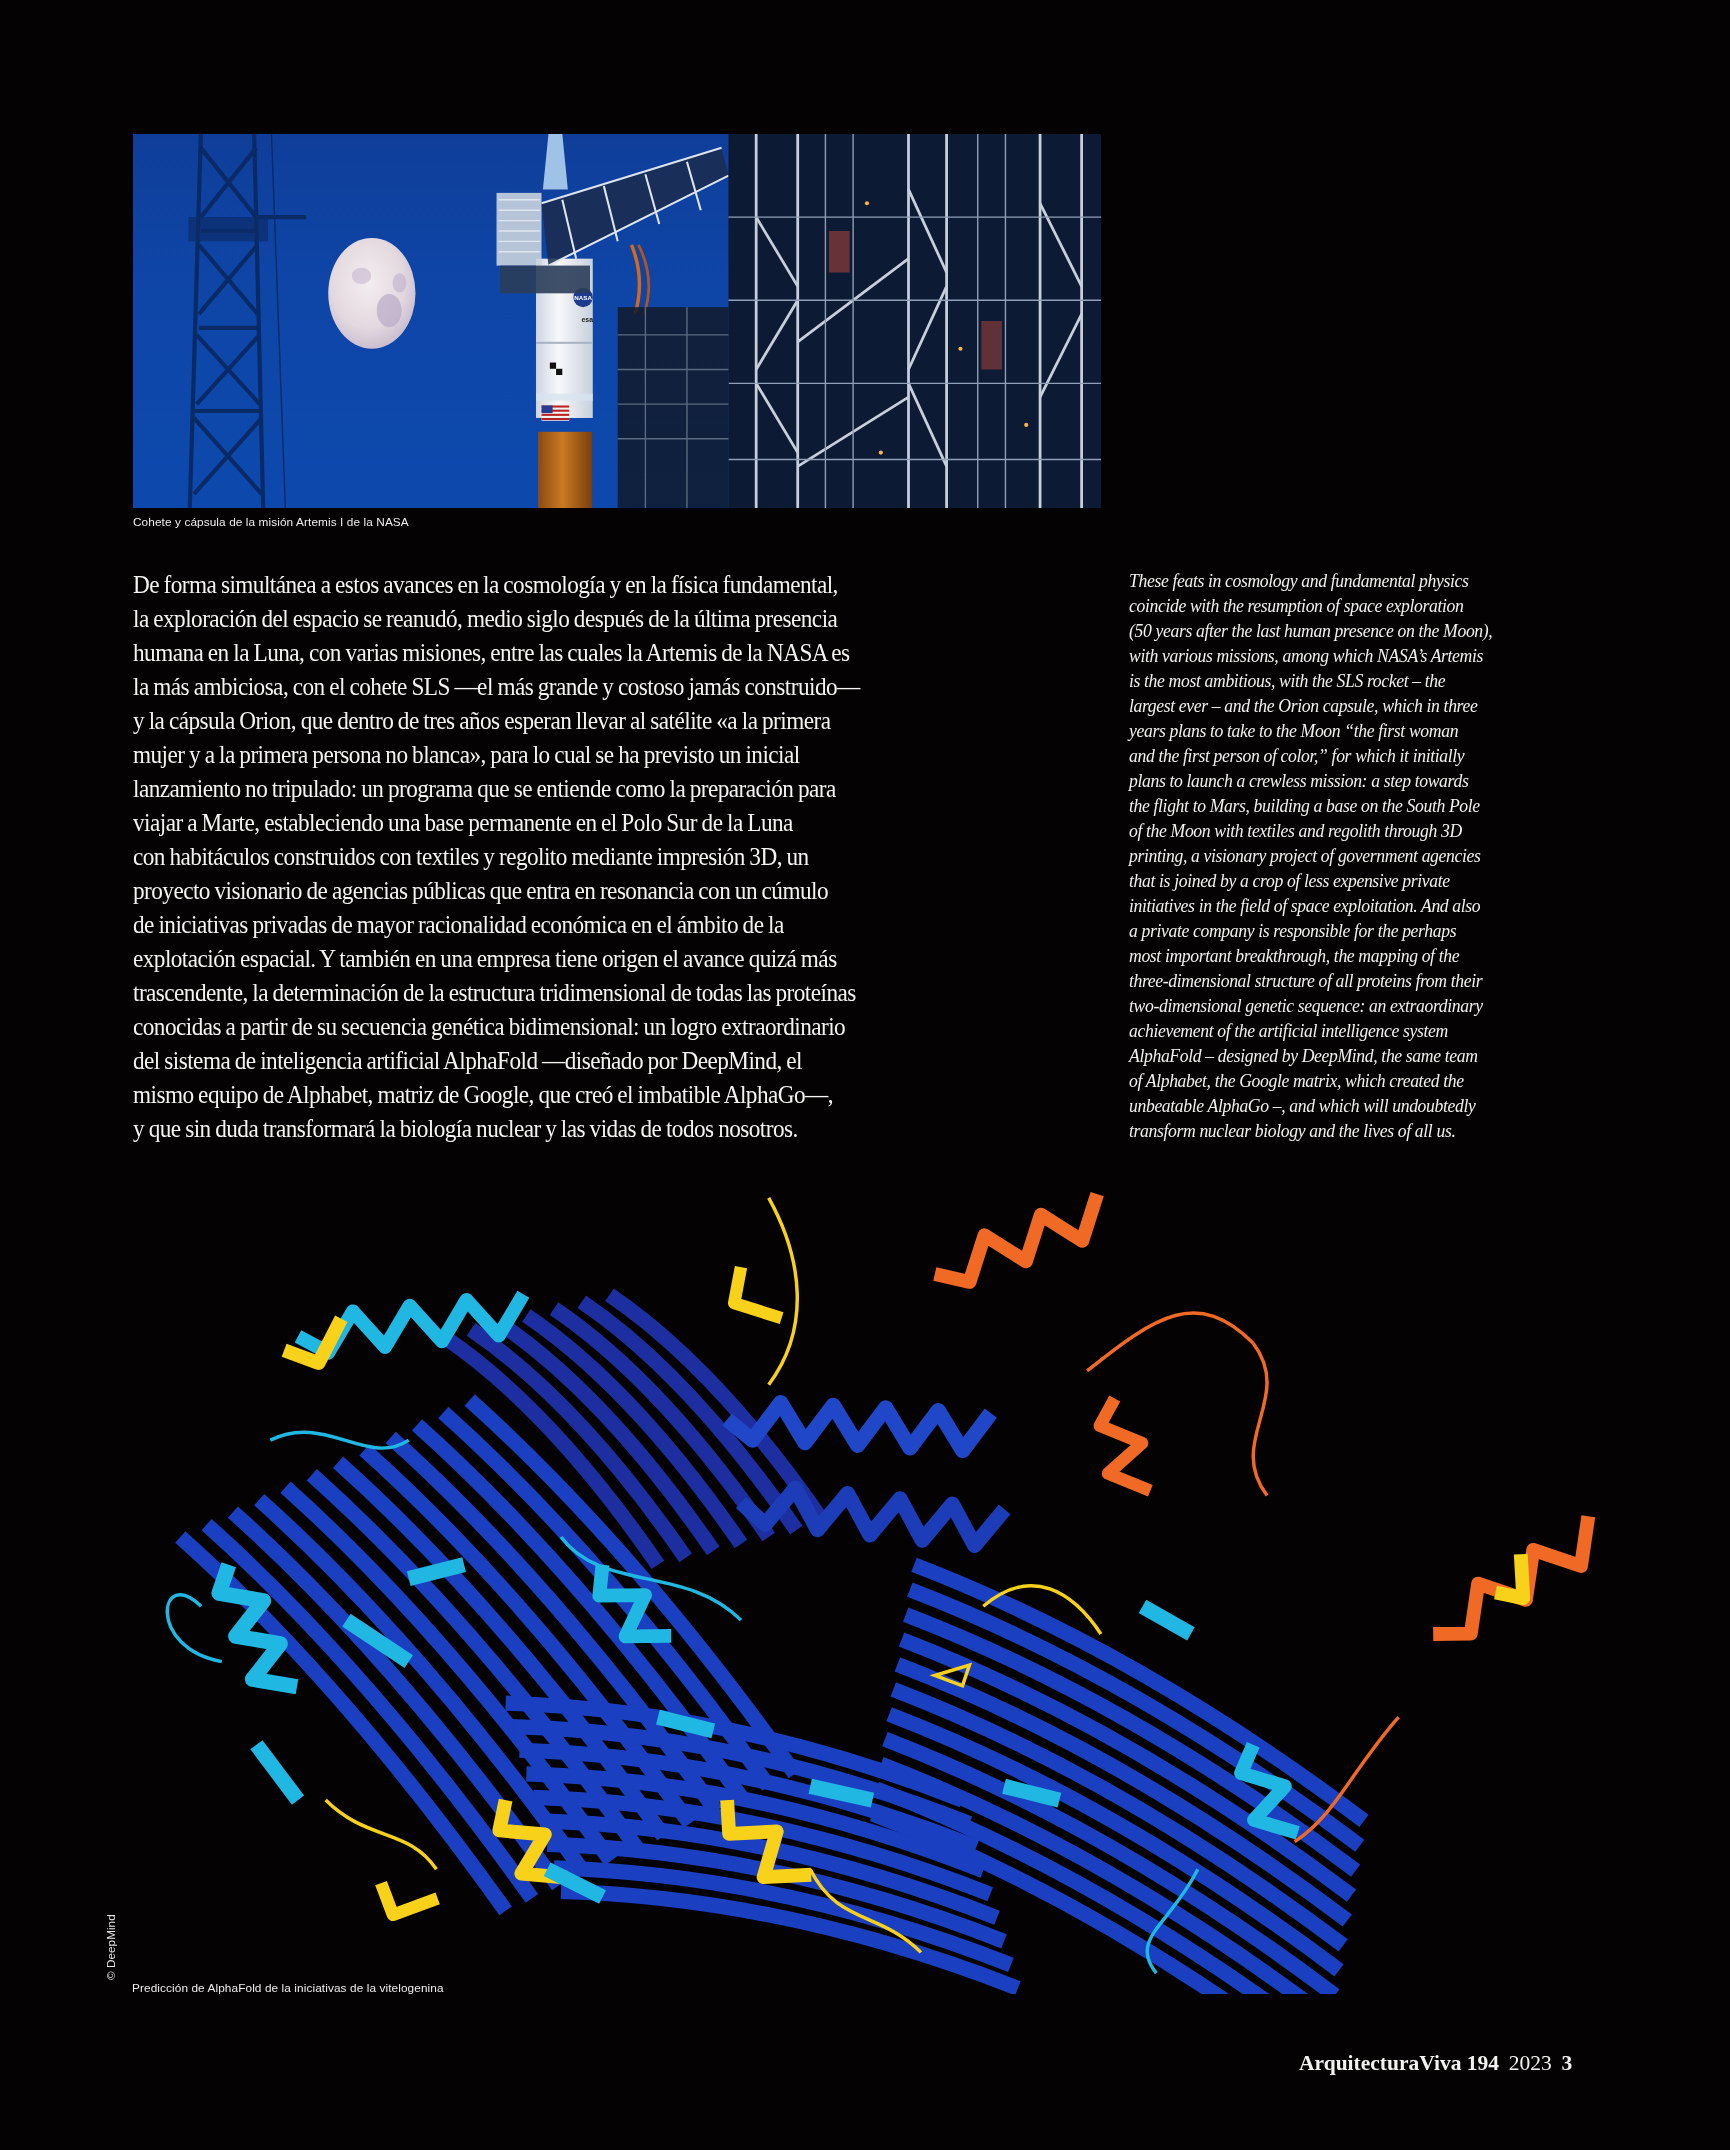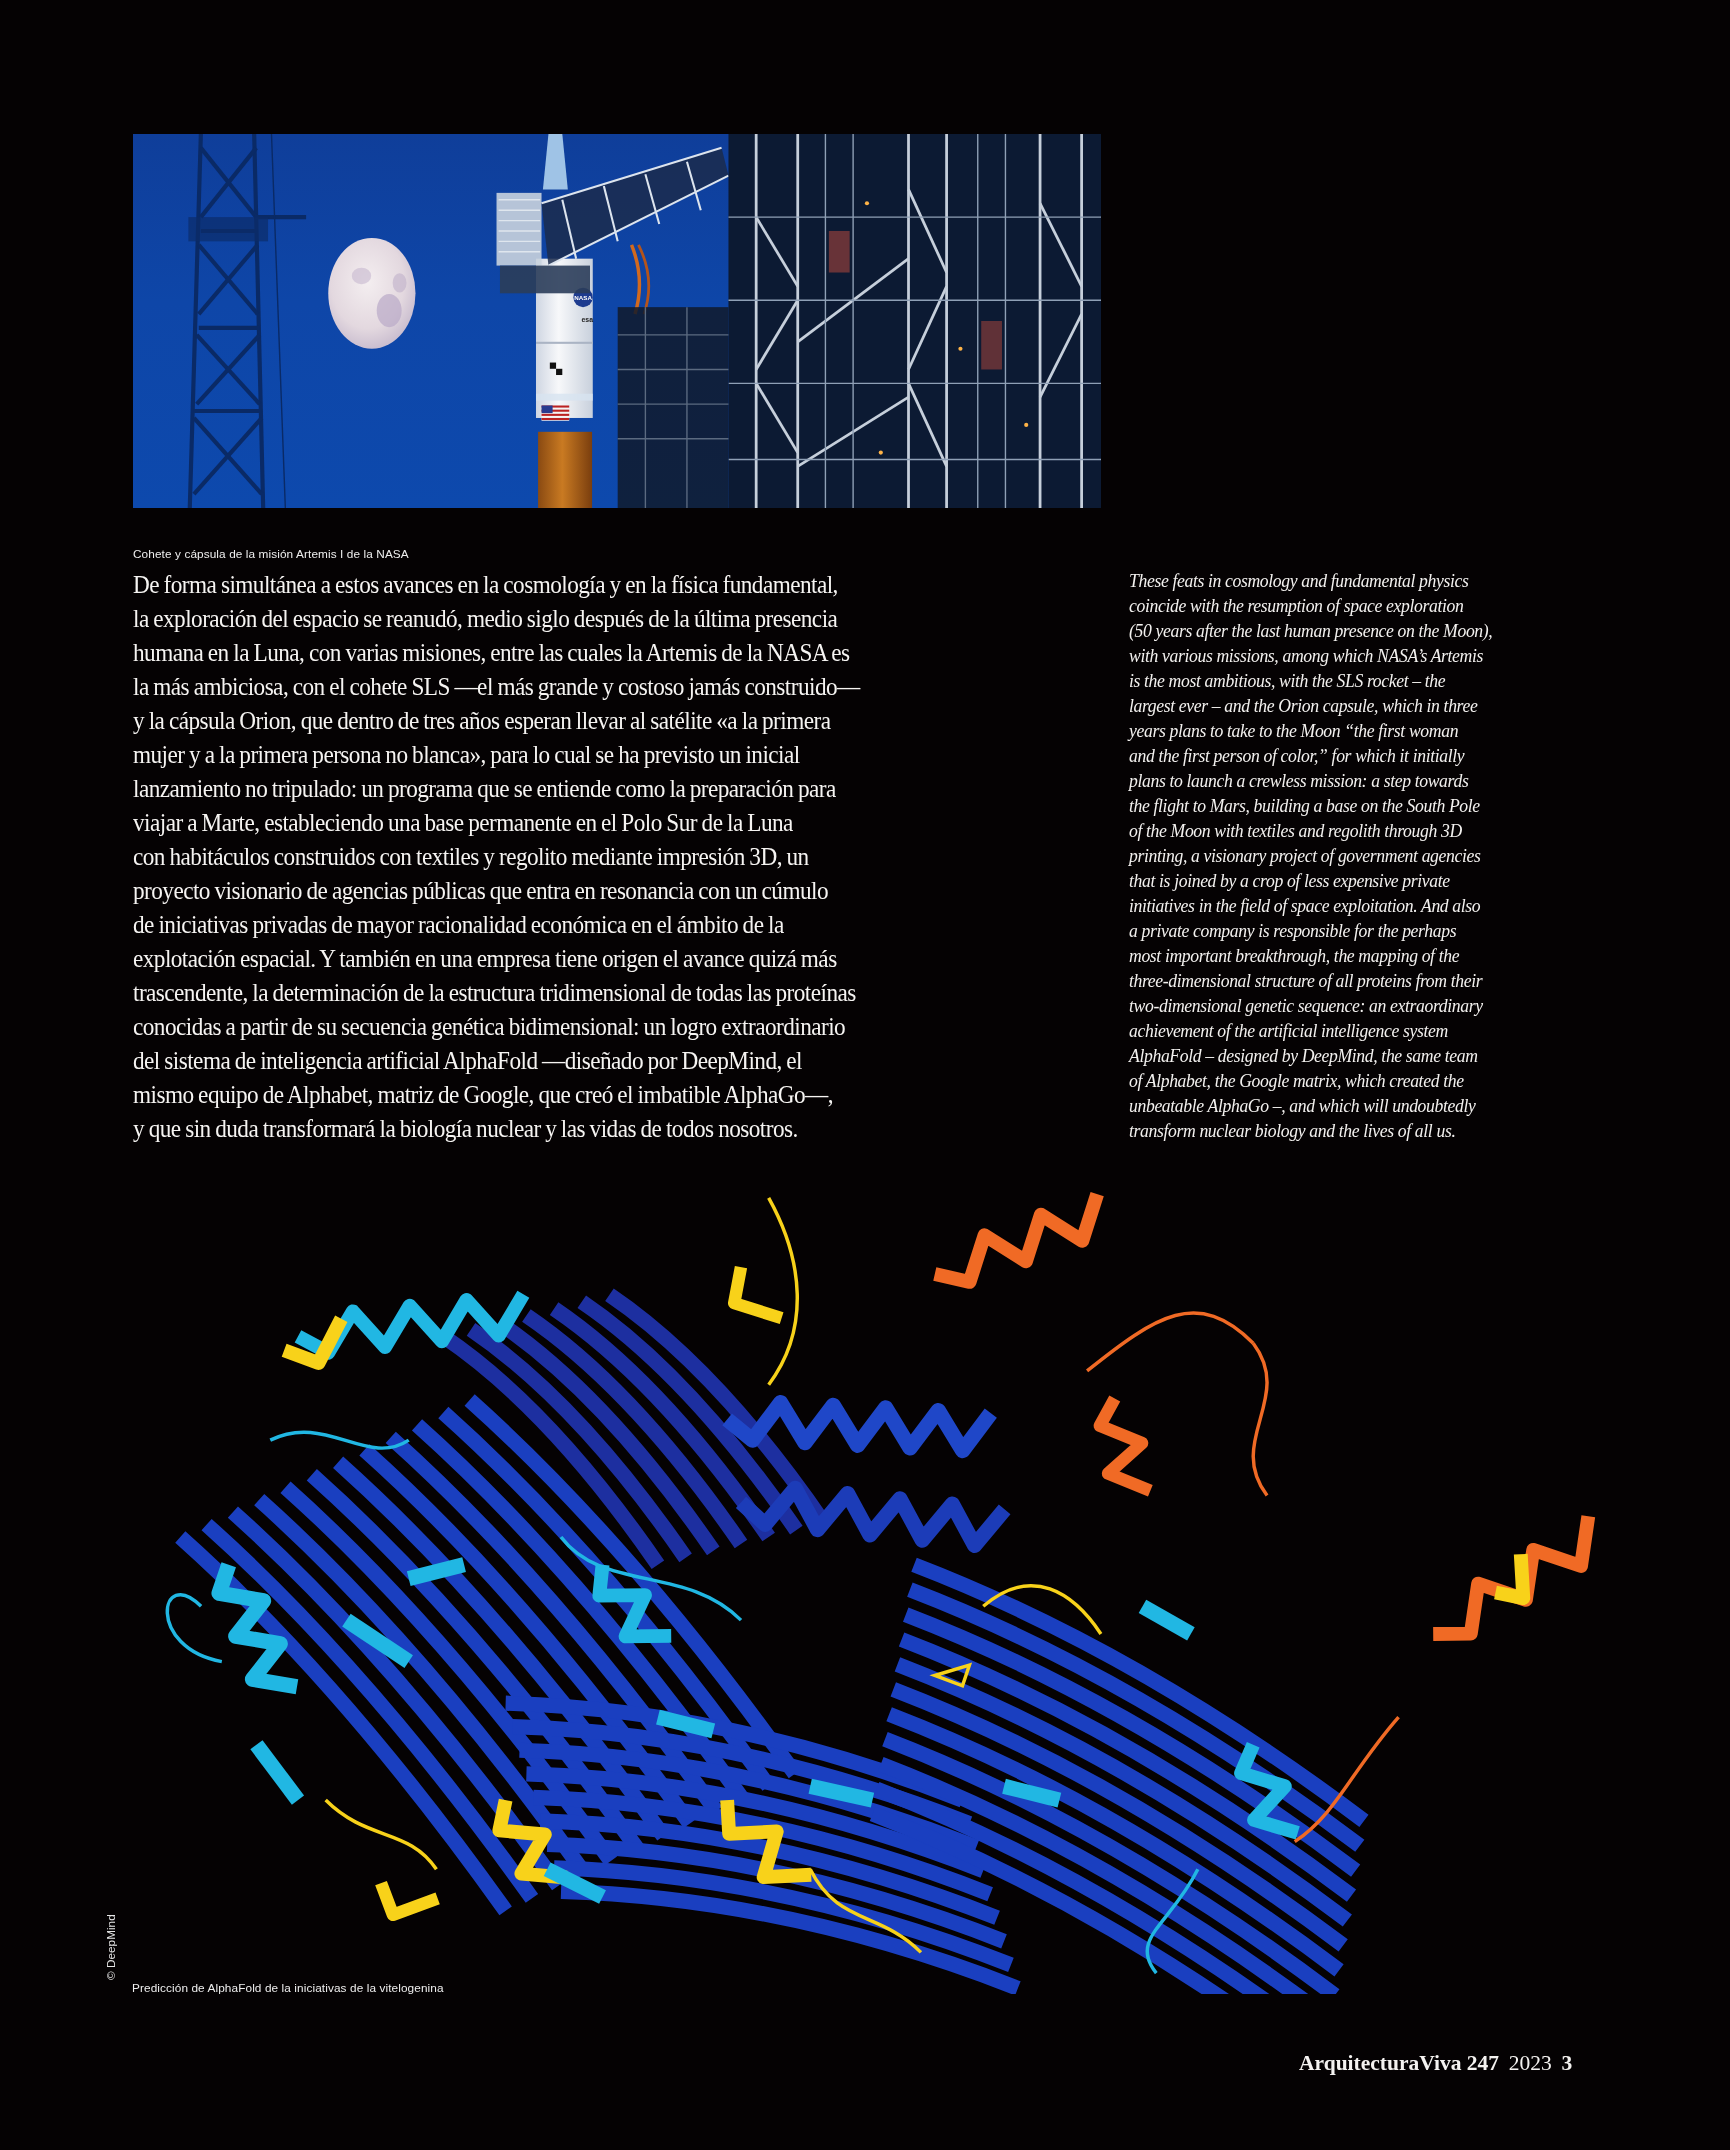--- a/index.html
+++ b/index.html
@@ -20,21 +20,21 @@
     background: linear-gradient(180deg, #0f3e9a 0%, #0e46a8 45%, #0d49ad 100%);
   }
   #photo-rocket svg { display: block; width: 100%; height: 100%; }
 
   .caption-sans {
     font-family: "Liberation Sans", sans-serif;
     font-size: 11.8px;
     color: #eeeeee;
     letter-spacing: 0.1px;
   }
-  #photo-caption { left: 133px; top: 515px; margin-top: 32px; }
+  #photo-caption { left: 133px; top: 515px; }
 
   
   #body-es {
     left: 133px; top: 568px; width: 969px;
     font-size: 25px;
     line-height: 34px;
     letter-spacing: -0.6px;
     word-spacing: -0.7px;
     color: #f6f4f2;
     transform: scaleX(0.93);
@@ -348,15 +348,15 @@
       <line x1="620" y1="1000" x2="700" y2="1040" stroke="#21b7e3" stroke-width="22"></line>
       <line x1="1000" y1="880" x2="1090" y2="900" stroke="#21b7e3" stroke-width="22"></line>
       <line x1="200" y1="820" x2="260" y2="900" stroke="#21b7e3" stroke-width="22"></line>
     </svg>
 </div>
 <div id="credit" class="abs">© DeepMind</div>
 <div id="protein-caption" class="abs caption-sans">Predicción de AlphaFold de la iniciativas de la vitelogenina</div>
 
 <div id="footer" class="abs">
   <span class="bold">ArquitecturaViva</span>
-  <span class="bold">247</span><span class="gap"></span><span>2023</span><span class="gap"></span><span class="bold">3</span>
+  <span class="bold">194</span><span class="gap"></span><span>2023</span><span class="gap"></span><span class="bold">3</span>
 </div>
 
 
 </body></html>

